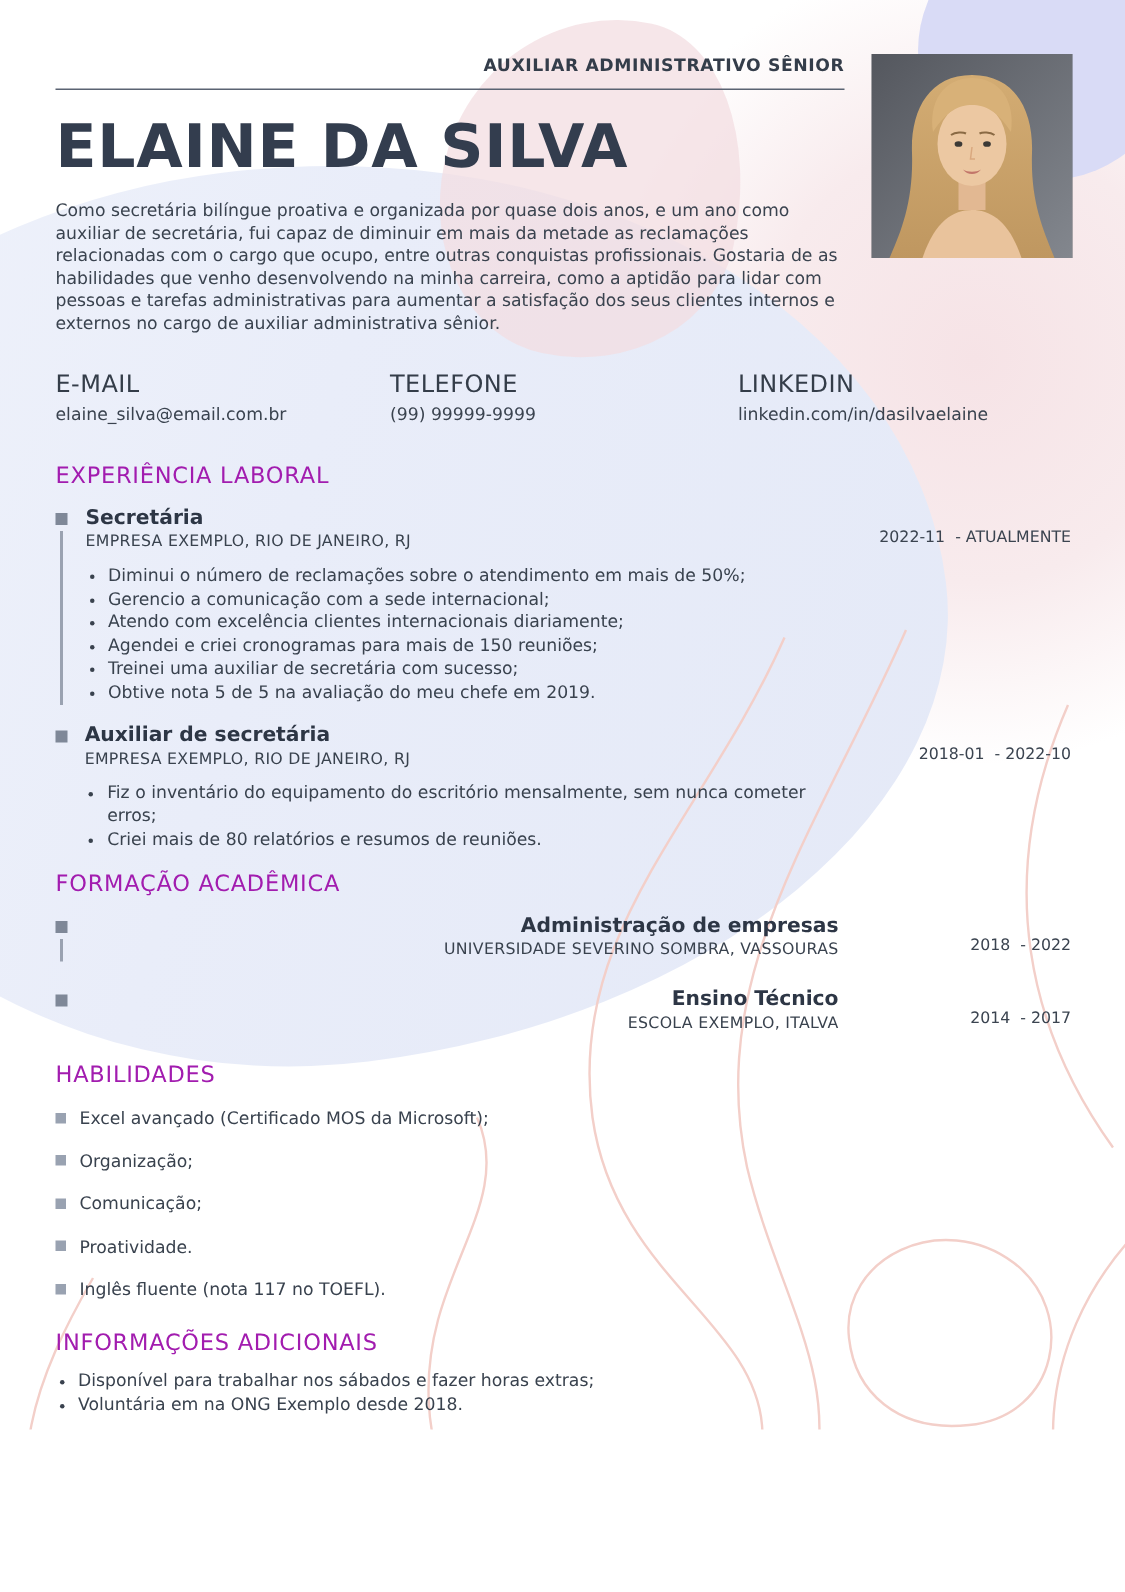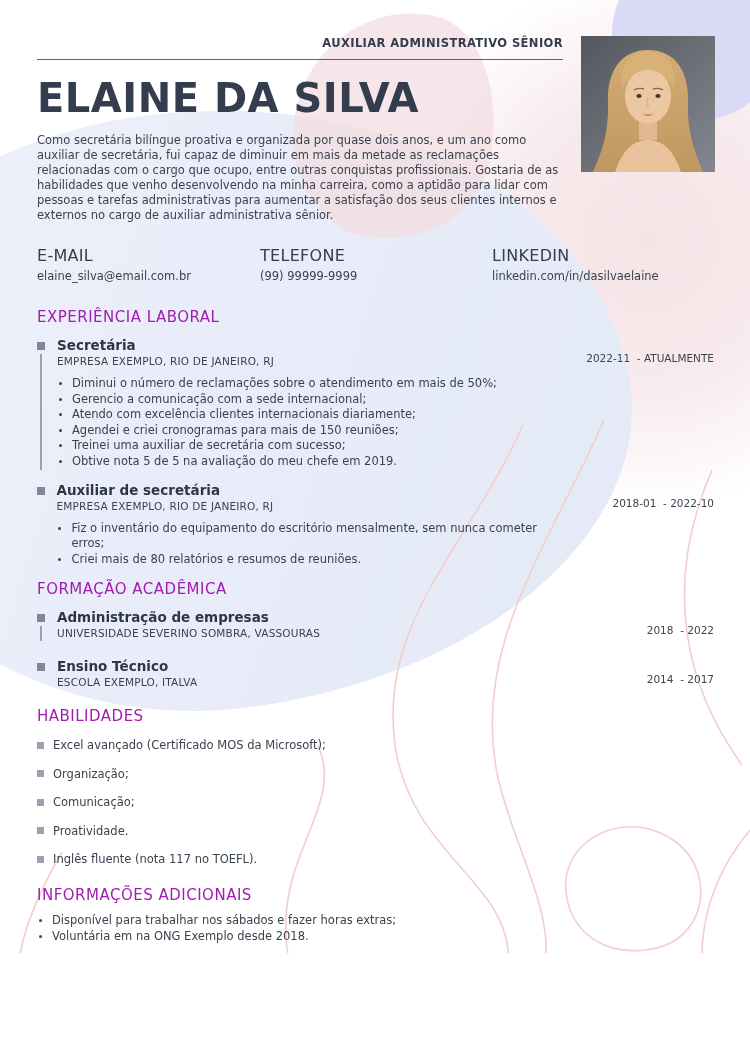--- a/index.html
+++ b/index.html
@@ -77,21 +77,21 @@
   .entry-title{font-size:13.5px;font-weight:700;color:#2d3645;}
   .entry-sub{margin-top:2px;font-size:10.5px;letter-spacing:.2px;color:#39424e;}
   .entry-dates{
     flex:0 0 155px;text-align:right;font-size:10.5px;color:#3b4450;
     padding-top:15px;white-space:pre;
   }
   .entry ul{margin:9px 0 0 0;padding-left:15px;}
   .entry li{font-size:11.5px;line-height:15.6px;color:#39424e;}
   .entry li::marker{color:#39424e;font-size:10px;}
   .edu .entry{margin-bottom:17px;}
-  .edu .entry-main{padding-bottom:2px;}
+  .edu .entry-main{padding-bottom:2px;text-align:right;}
 
   .skills-list{margin-top:13px;}
   .skill-item{display:flex;align-items:center;margin-bottom:14.5px;}
   .skill-square{width:7px;height:7px;background:#99a2b1;margin-right:9px;flex:0 0 auto;}
   .skill-text{font-size:11.5px;color:#39424e;}
 
   .info-list{margin:9px 0 0 0;padding-left:15px;}
   .info-list li{font-size:11.5px;line-height:15.6px;color:#39424e;}
   .info-list li::marker{color:#39424e;font-size:10px;}
 </style>

